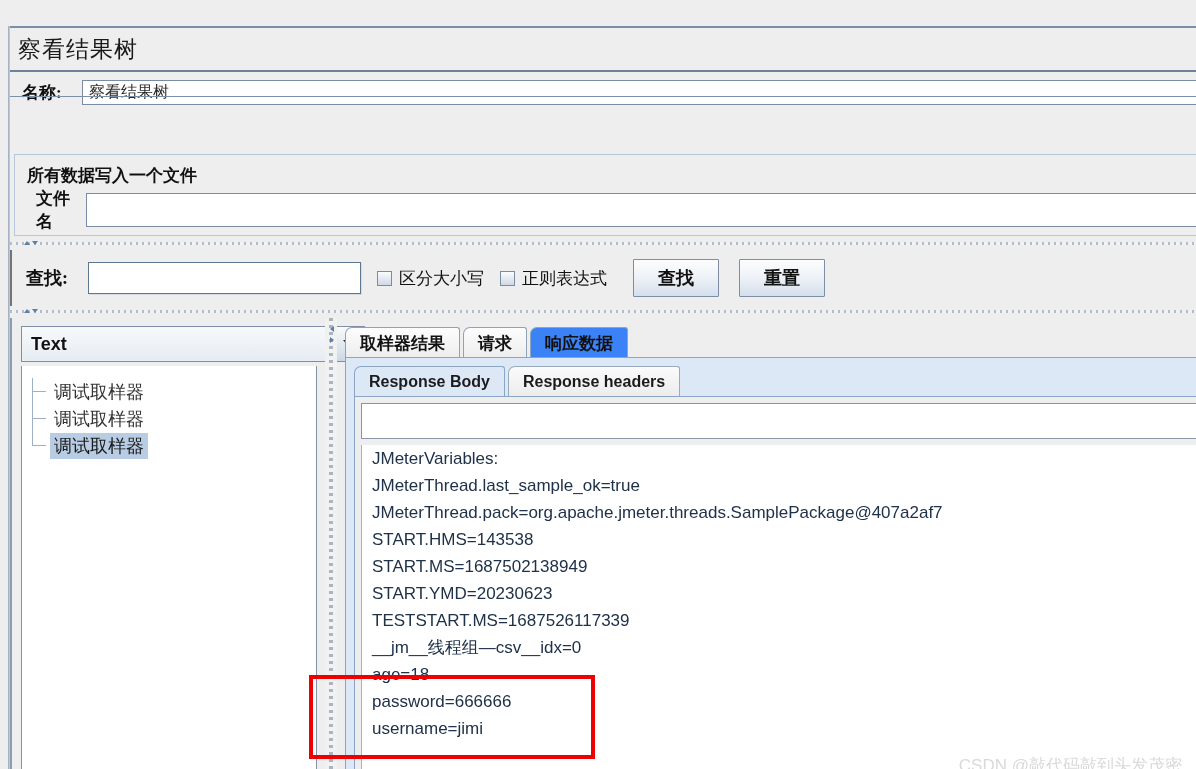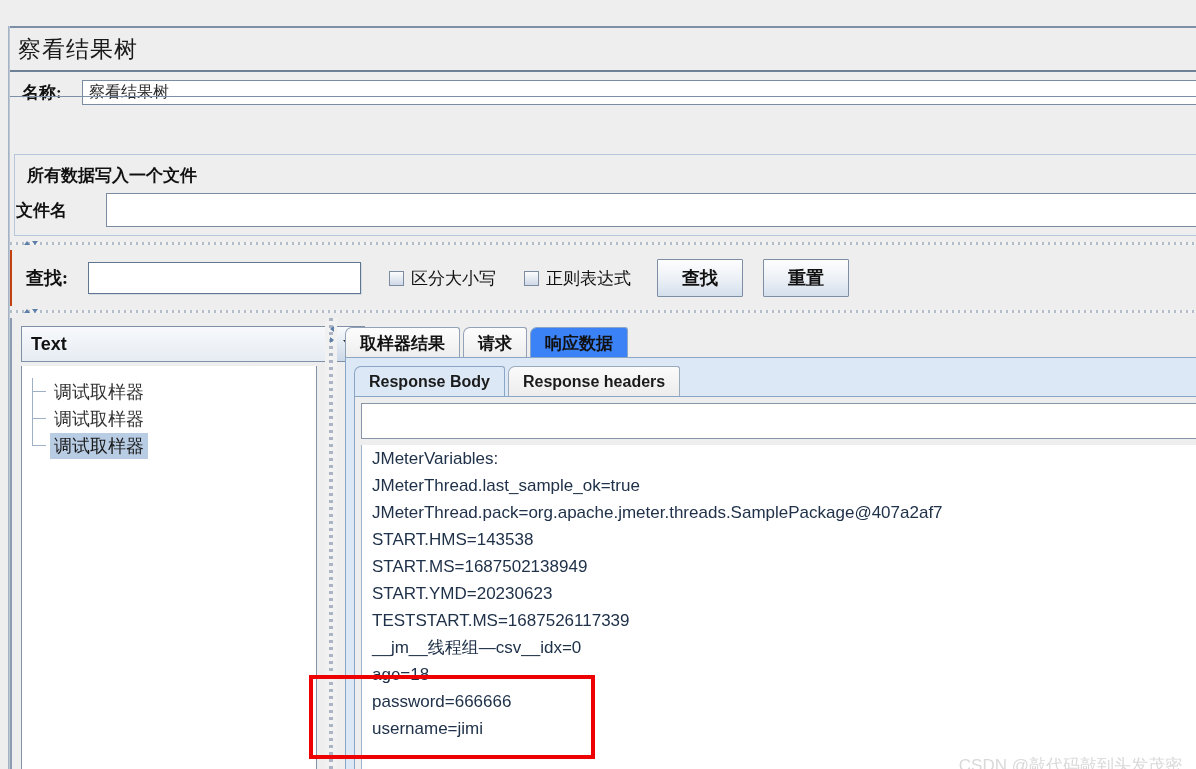--- a/index.html
+++ b/index.html
@@ -101,21 +101,21 @@
     font-size: 17px;
     color: #111;
   }
   #row-filename {
     top: 172px; left: 14px; width: 1182px; height: 40px;
   }
   .filename-label {
     font-family: Liberation Mono, monospace;
     font-weight: bold;
     font-size: 17px; color: #111;
-    width: 92px; padding-left: 2px;
+    width: 72px; padding-left: 22px;
   }
   .filename-field {
     flex: 1 1 auto;
     height: 34px;
     background: #ffffff;
     border: 1px solid #7a8ca1;
     border-right: none;
     outline: none;
   }
 
@@ -146,41 +146,41 @@
   .tri-down { border-top: 4px solid #5d7ea8; }
   #split-1 { top: 220px; }
   #split-2 { top: 288px; }
 
   
   .searchbar {
     position: absolute;
     left: 10px; top: 232px;
     width: 1186px; height: 56px;
     background: #eeeeee;
-    border-left: 2px solid #c2410c;
+    border-left: 2px solid #737373;
     display: flex; align-items: center;
   }
   .search-label {
     font-family: "Liberation Serif","DejaVu Serif",serif;
     font-weight: bold;
     font-size: 18px; color: #111;
     padding-left: 14px; width: 76px;
   }
   .search-input {
     width: 273px; height: 32px;
     background: #ffffff;
     border: 1px solid #5f7691;
     box-shadow: 1px 1px 0 #d6dbe2;
     outline: none;
     font-size: 15px;
     padding: 0 4px;
   }
   .cbwrap {
     display: flex; align-items: center;
-    margin-left: 28px;
+    margin-left: 16px;
     font-family: "Liberation Serif","DejaVu Serif",serif;
     font-size: 17px; color: #111;
   }
   .cbox {
     width: 15px; height: 15px;
     background: linear-gradient(to bottom,#fbfcfd,#cfd9e6);
     border: 1px solid #7b8ca1;
     margin-right: 7px;
   }
   .jbutton {

